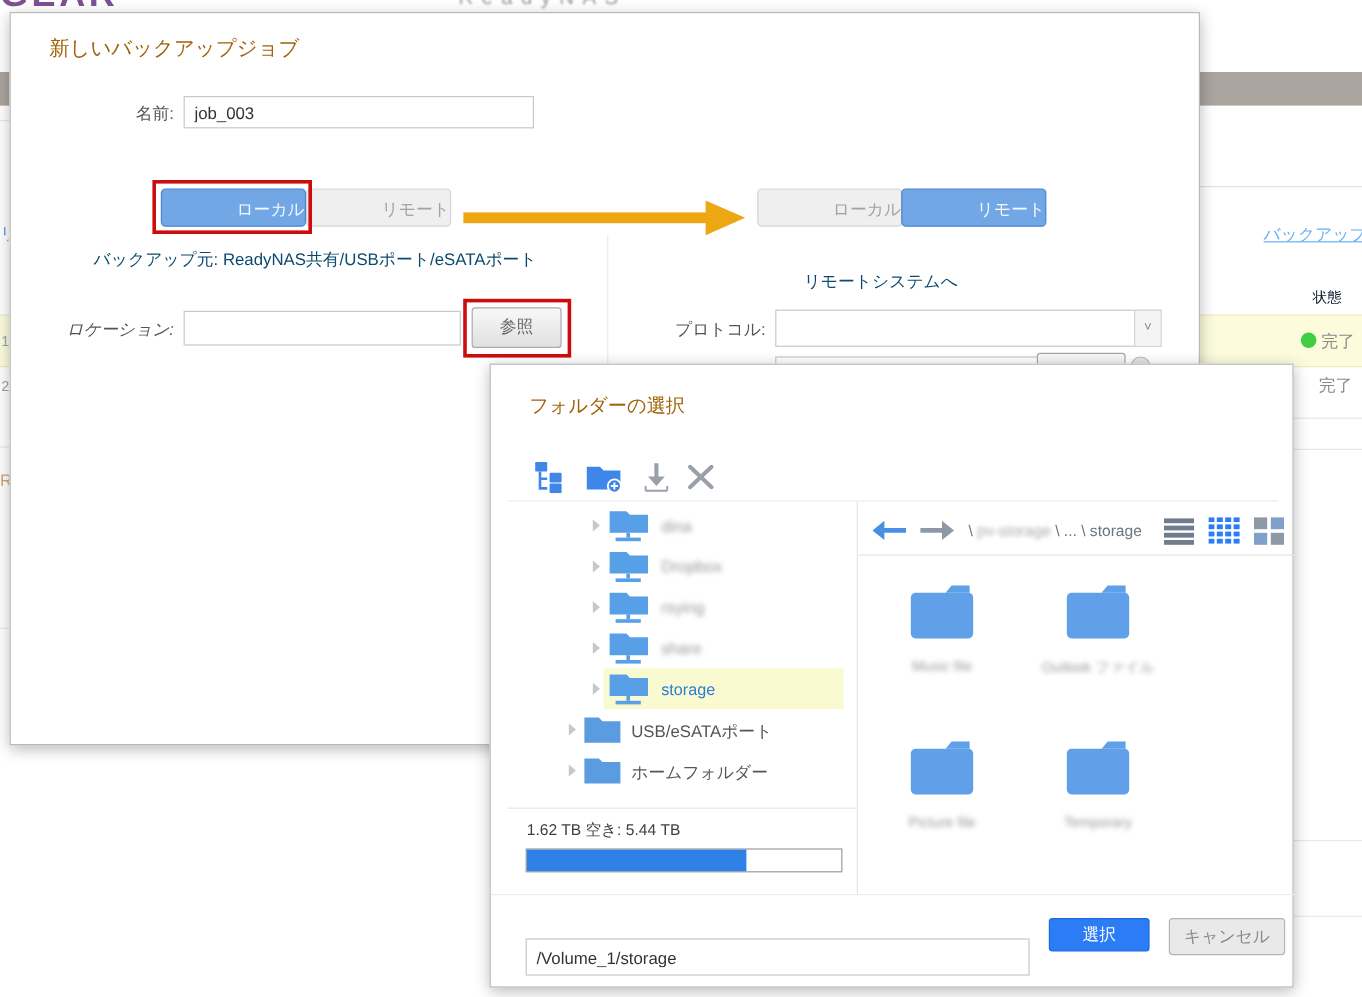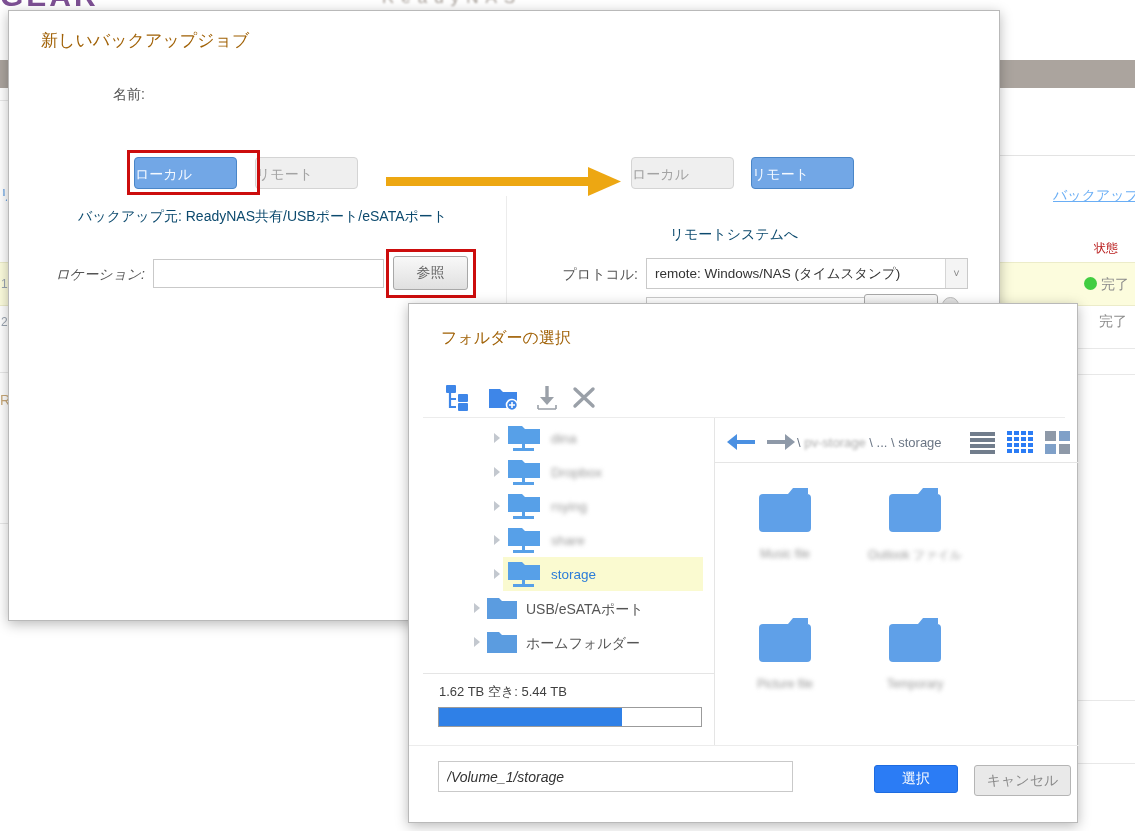--- a/index.html
+++ b/index.html
@@ -12,37 +12,37 @@
   .abs { position:absolute; }
   .line { position:absolute; background:#e8e8e8; }
   .blurred { filter:blur(2.3px); color:#9a9a9a; }
   .blurred-lite { filter:blur(1.6px); color:#aaa; }
 
   
   #bg-logo { left:0px; top:-21px; font-size:30px; font-weight:bold; color:#7d5094; letter-spacing:3px; filter:blur(0.4px);}
   #bg-toptext { left:382px; top:-12px; font-size:17px; color:#a59d96; letter-spacing:7px; filter:blur(1px);}
   .graybar { position:absolute; top:60px; height:28px; background:#aba49e; }
   #bg-link { left:1053px; top:187px; font-size:14px; color:#6aaef5; text-decoration:underline; white-space:nowrap; }
-  #bg-status-hdr { left:1094px; top:240px; font-size:12px; color:#b91c1c; }
+  #bg-status-hdr { left:1094px; top:240px; font-size:12px; color:#0f172a; }
   .yellow-row { position:absolute; top:262px; height:44px; background:#fcfcdd; border-top:1px solid #ececc9; border-bottom:1px solid #ececc9;}
   .done-dot { position:absolute; width:13px; height:13px; border-radius:50%; background:#41cd41; }
   .done-txt { position:absolute; font-size:14px; color:#8b8b8b; white-space:nowrap; }
   .rownum { position:absolute; font-size:12px; color:#9aa4b0; }
 
   
   .dialog { position:absolute; background:#fff; border:1px solid #b9b9b9; box-shadow:0 3px 12px rgba(0,0,0,.28); }
   #main-dialog { left:8px; top:10px; width:992px; height:611px; z-index:2; }
   #folder-dialog { left:408px; top:303px; width:670px; height:520px; z-index:3; }
   .dlg-title { position:absolute; color:#a16207; font-size:17px; white-space:nowrap; }
 
   .field-label { position:absolute; font-size:14px; color:#555; text-align:right; white-space:nowrap; }
   .txt-input { position:absolute; border:1px solid #c9c9c9; background:#fff; font-size:14px; color:#333;
                padding:0 8px; font-family:inherit; outline:none; }
 
-  .tab { position:absolute; width:103px; height:32px; line-height:32px; text-align:left;
+  .tab { position:absolute; width:121px; height:32px; line-height:32px; text-align:right;
          font-size:14px; border-radius:4px; cursor:pointer; }
   .tab.on  { background:#72a7e6; border:1px solid #4a86c8; color:#f4f9ff; }
   .tab.off { background:#efefef; border:1px solid #d4d4d4; color:#a3a3a3; }
   .redbox { position:absolute; border:3px solid #cc0d0d; z-index:5; pointer-events:none; }
 
   .section-hdr { position:absolute; font-size:14px; color:#0c4a6e; white-space:nowrap; }
 
   .gray-btn { position:absolute; background:linear-gradient(#f8f8f8,#e0e0e0); border:1px solid #a8a8a8;
               border-radius:3px; color:#666; font-size:14px; text-align:center; cursor:pointer; font-family:inherit; }
 
@@ -97,20 +97,21 @@
   <div class="done-txt" style="left:1099px;top:313px;">完了</div>
   <div class="line" style="left:1000px;top:348px;width:135px;height:1px;"></div>
   <div class="line" style="left:1000px;top:374px;width:135px;height:1px;"></div>
   <div class="line" style="left:1078px;top:700px;width:57px;height:1px;"></div>
   <div class="line" style="left:1078px;top:763px;width:57px;height:1px;"></div>
 
   <div class="dialog" id="main-dialog">
     <div class="dlg-title" style="left:32px;top:18px;">新しいバックアップジョブ</div>
 
     <div class="field-label" style="left:40px;top:75px;width:96px;">名前:</div>
+    <input class="txt-input" style="left: 144px; top: 69px; width: 292px; height: 27px;" value="job_003">
 
     <div class="tab on" style="left:125px;top:146px;">ローカル</div>
     <div class="tab off" style="left:246px;top:146px;">リモート</div>
     <div class="redbox" style="left:118px;top:139px;width:133px;height:45px;"></div>
 
     <svg class="abs" style="left:377px;top:153px;" width="238" height="34" viewBox="0 0 238 34">
       <rect x="0" y="13" width="204" height="9" fill="#eda712"></rect>
       <polygon points="202,3 235,17.5 202,32" fill="#eda712"></polygon>
     </svg>
 
@@ -121,21 +122,20 @@
     <div class="section-hdr" style="left:560px;top:215px;width:330px;text-align:center;">リモートシステムへ</div>
     <div class="line" style="left:497px;top:185px;width:1px;height:415px;background:#ececec;"></div>
 
     <div class="field-label" style="left:30px;top:255px;width:106px;font-style:italic;">ロケーション:</div>
     <input class="txt-input" style="left: 144px; top: 248px; width: 231px; height: 29px;" value="">
     <button class="gray-btn" style="left:384px;top:245px;width:75px;height:34px;">参照</button>
     <div class="redbox" style="left:377px;top:238px;width:90px;height:49px;"></div>
 
     <div class="field-label" style="left:520px;top:255px;width:109px;">プロトコル:</div>
     <div class="select-box" style="left:637px;top:247px;width:322px;height:31px;">
-      <div class="select-val">remote: Windows/NAS (タイムスタンプ)</div>
       <div class="select-chevron">˅</div>
     </div>
 
     <input class="txt-input" style="left: 637px; top: 286px; width: 250px; height: 26px;">
     <button class="gray-btn" style="left:855px;top:283px;width:74px;height:30px;"></button>
     <div class="abs" style="left:933px;top:286px;width:17px;height:17px;border-radius:50%;background:#e3e3e3;border:1px solid #bbb;"></div>
   </div>
 
   <div class="dialog" id="folder-dialog">
     <div class="dlg-title" style="left:32px;top:24px;font-size:16px;">フォルダーの選択</div>
@@ -233,21 +233,21 @@
     <div class="line" style="left:305px;top:114px;width:1px;height:328px;background:#e5e5e5;"></div>
 
     <svg class="abs" style="left:318px;top:128px;" width="30" height="20" viewBox="0 0 30 20">
       <path d="M28 10 H7" stroke="#4a90e2" stroke-width="4"></path>
         <polygon points="10,2 0,10 10,18" fill="#4a90e2"></polygon>
     </svg>
     <svg class="abs" style="left:356px;top:128px;" width="30" height="20" viewBox="0 0 30 20">
       <path d="M2 10 H23" stroke="#8e99a8" stroke-width="4"></path>
         <polygon points="20,2 30,10 20,18" fill="#8e99a8"></polygon>
     </svg>
-    <div class="navpath" style="left:388px;top:131px;">
+    <div class="navpath" style="left:398px;top:131px;">
       <span>\</span>
       <span class="blurred-lite">pv-storage</span>
       <span>\ ... \</span>
       <span>storage</span>
     </div>
     <svg class="abs" style="left:560px;top:127px;" width="28" height="24" viewBox="0 0 28 24">
       <rect x="1" y="1" width="25" height="4" fill="#717d8c"></rect>
         <rect x="1" y="7" width="25" height="4" fill="#717d8c"></rect>
       <rect x="1" y="13" width="25" height="4" fill="#717d8c"></rect>
         <rect x="1" y="19" width="25" height="4" fill="#717d8c"></rect>
@@ -303,17 +303,17 @@
     </div>
     <div class="file-tile" style="left:431px;top:312px;">
       <svg width="58" height="48" viewBox="0 0 58 48">
           <rect x="3" y="8" width="52" height="38" rx="4" fill="#5fa0e8"></rect>
           <polygon points="32,8 37,2 52,2 52,8" fill="#5fa0e8"></polygon>
         </svg>
       <div class="file-label blurred">Temporary</div>
     </div>
 
     <div class="line" style="left:0;top:441px;width:670px;height:1px;background:#ececec;"></div>
-    <input class="txt-input" style="left: 29px; top: 457px; width: 355px; height: 31px; font-style: italic;" value="/Volume_1/storage">
+    <input class="txt-input" style="left: 29px; top: 478px; width: 420px; height: 31px;" value="/Volume_1/storage">
     <button class="blue-btn" style="left:465px;top:461px;width:84px;height:28px;">選択</button>
     <button class="cancel-btn" style="left:565px;top:461px;width:97px;height:31px;">キャンセル</button>
   </div>
 </div>
 
 </body></html>

